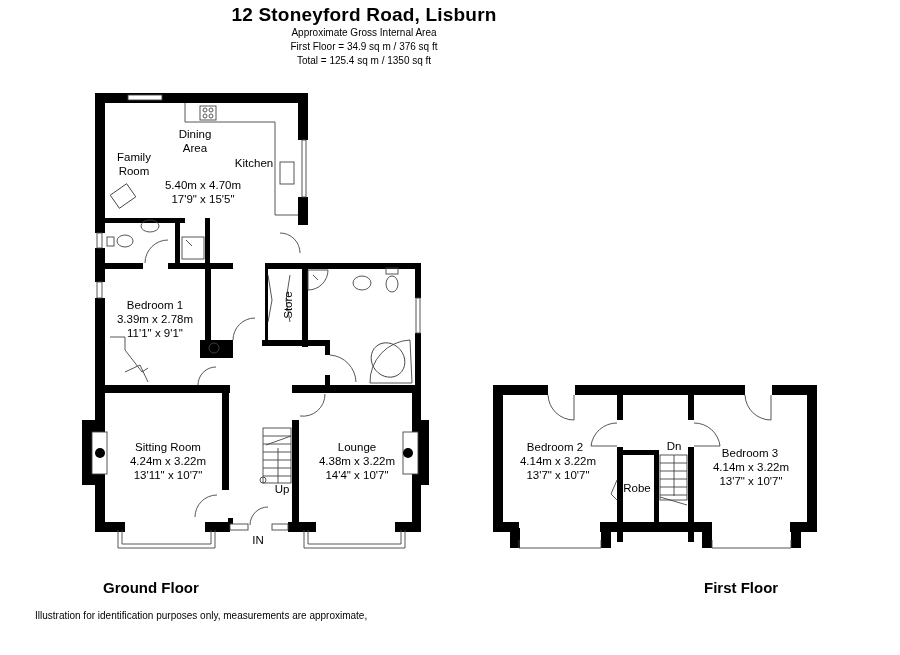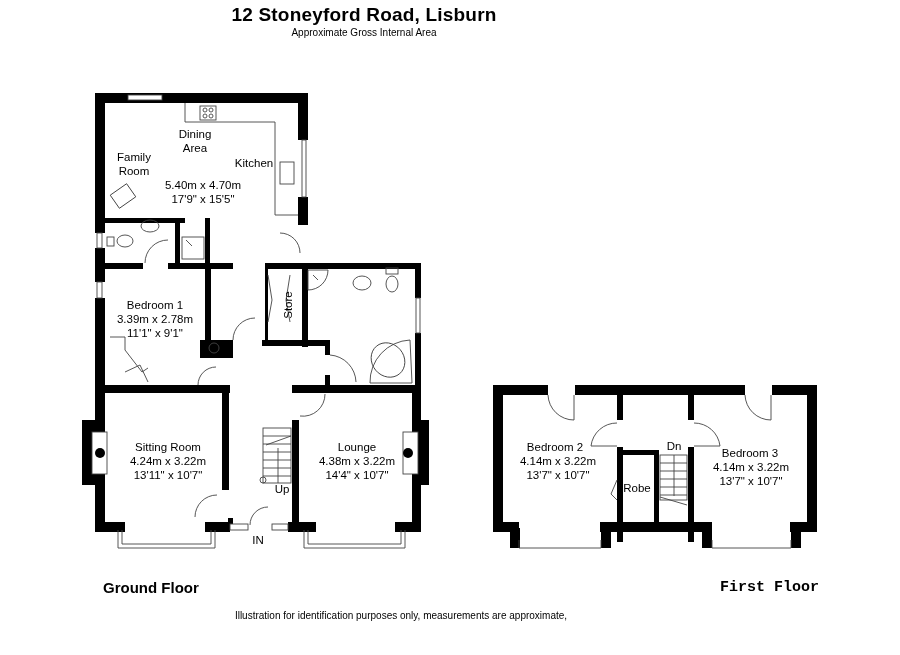--- a/index.html
+++ b/index.html
@@ -4,28 +4,30 @@
 <style>
   html, body { margin: 0; padding: 0; background: #ffffff; }
   body { width: 900px; height: 655px; position: relative; overflow: hidden;
          font-family: "Liberation Sans", "DejaVu Sans", sans-serif; color: #000; }
   .header { position: absolute; top: 4px; left: 0; width: 728px; text-align: center; }
   .title { font-size: 19px; font-weight: bold; line-height: 22px; letter-spacing: 0.2px; }
   .sub { font-size: 10px; line-height: 14px; }
   svg { position: absolute; left: 0; top: 0; }
   .lbl { font-family: "Liberation Sans", "DejaVu Sans", sans-serif; font-size: 11.5px; fill: #000; }
   .floor-lbl { position: absolute; font-size: 15px; font-weight: bold; margin-left: 8px; }
-  .footer { position: absolute; top: 609px; left: 0; width: 802px; text-align: center; font-size: 10px; line-height: 13px; }
+  .footer { position: absolute; top: 609px; left: 0; width: 802px; font-size: 10px; line-height: 13px; padding-left: 35px; }
 </style>
 </head>
 <body>
 
 <div class="header">
   <div class="title">12 Stoneyford Road, Lisburn</div>
   <div class="sub">Approximate Gross Internal Area</div>
+  <div class="sub">First Floor = 34.9 sq m / 376 sq ft</div>
+  <div class="sub">Total = 125.4 sq m / 1350 sq ft</div>
 </div>
 
 <svg width="900" height="655" viewBox="0 0 900 655">
 
   <g fill="#000">
 
     <rect x="95" y="93" width="213" height="10"></rect>
 
     <rect x="95" y="93" width="10" height="140"></rect>
     <rect x="95" y="248" width="10" height="34"></rect>
@@ -223,17 +225,17 @@
     <text x="558" y="479" class="lbl">13'7" x 10'7"</text>
     <text x="750" y="457" class="lbl">Bedroom 3</text>
     <text x="751" y="471" class="lbl">4.14m x 3.22m</text>
     <text x="751" y="485" class="lbl">13'7" x 10'7"</text>
     <text x="637" y="492" class="lbl">Robe</text>
     <text x="674" y="450" class="lbl">Dn</text>
   </g>
 </svg>
 
 <div class="floor-lbl" style="left:95px; top:579px;">Ground Floor</div>
-<div class="floor-lbl" style="left:712px; top:579px;font-family:Liberation Mono, monospace;">First Floor</div>
+<div class="floor-lbl" style="left:696px; top:579px;">First Floor</div>
 
 <div class="footer">
   <div>Illustration for identification purposes only, measurements are approximate,</div>
 </div>
 
 </body></html>

